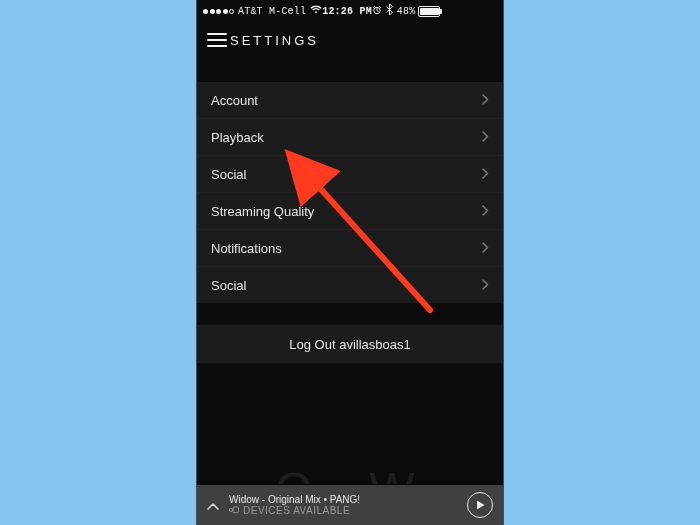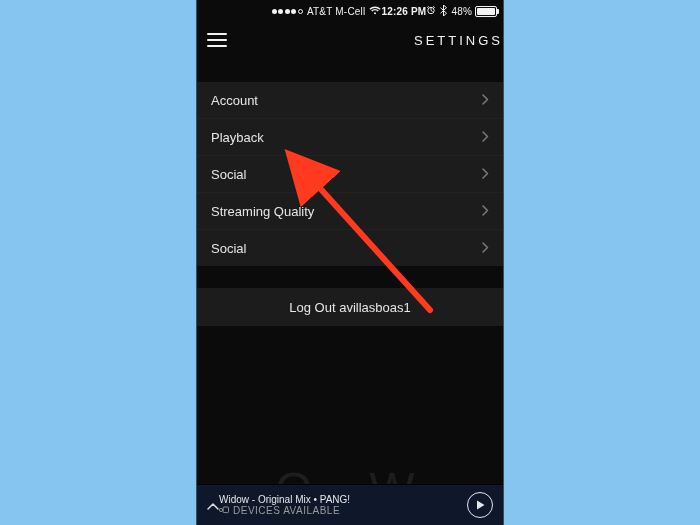--- a/index.html
+++ b/index.html
@@ -25,38 +25,39 @@
   .phone{
     position:absolute;
     left:197px; top:0;
     width:306px; height:525px;
     background:var(--phone-bg);
     box-shadow:0 0 0 1px rgba(0,0,0,.6);
   }
   
   .status{
     height:18px;
-    display:flex;align-items:center;justify-content:flex-end;
+    display:flex;align-items:center;justify-content:flex-start;
     padding:2px 6px 0 6px;
     font-size:10px;color:#f2f2f2;
     letter-spacing:.2px;
+    font-family:Liberation Mono, monospace;
   }
   .status .left,.status .right{display:flex;align-items:center;gap:4px}
   .sig{display:flex;gap:1.5px;align-items:center}
   .sig i{width:5px;height:5px;border-radius:50%;background:#f2f2f2;display:block}
   .sig i.off{background:transparent;border:1px solid #f2f2f2;box-sizing:border-box}
   .clock{font-weight:600}
   .alarm,.bt{font-size:10px}
   .battery{display:flex;align-items:center;gap:3px}
   .batt-shell{position:relative;width:20px;height:9px;border:1px solid #f2f2f2;border-radius:2px}
   .batt-shell::after{content:"";position:absolute;right:-3px;top:2px;width:2px;height:5px;background:#f2f2f2;border-radius:0 1px 1px 0}
   .batt-fill{position:absolute;left:1px;top:1px;bottom:1px;width:92%;background:#f2f2f2;border-radius:1px}
   
   .nav{
-    height:40px;display:flex;align-items:center;justify-content:flex-end;position:relative;padding-left:33px;
+    height:40px;display:flex;align-items:center;justify-content:flex-start;position:relative;padding-left:33px;
   }
   .hamburger{
     position:absolute;left:10px;top:50%;transform:translateY(-50%);
     width:20px;height:14px;display:flex;flex-direction:column;justify-content:space-between;
   }
   .hamburger span{display:block;height:2px;background:#f2f2f2;border-radius:1px}
   .title{
     font-size:13px;letter-spacing:3px;font-weight:500;color:#f2f2f2;
   }
   .spacer{height:22px}
@@ -71,22 +72,22 @@
   .row:last-child{border-bottom:none}
   .chev{color:var(--chevron)}
   .gap{height:22px;background:var(--phone-bg)}
   .logout{
     height:38px;display:flex;align-items:center;justify-content:center;
     background:var(--row);font-size:13px;color:var(--text);
   }
   
   .nowbar{
     position:absolute;left:0;right:0;bottom:0;height:40px;
-    background:#0f172a;border-top:1px solid #000;
-    display:flex;align-items:center;padding:0 10px;
+    background:#404040;border-top:1px solid #000;
+    display:flex;align-items:center;padding:0 10px;gap:10px;
   }
   .np-chev{color:#dcdcdc}
   .np-text{display:flex;flex-direction:column;line-height:1.1;flex:1;min-width:0}
   .np-title{font-size:10px;color:#e8e8e8;white-space:nowrap;overflow:hidden;text-overflow:ellipsis}
   .np-sub{font-size:10px;color:#9a9a9a;display:flex;align-items:center;gap:4px;letter-spacing:.5px}
   .play{
     width:24px;height:24px;border:1.5px solid #e8e8e8;border-radius:50%;
     display:flex;align-items:center;justify-content:center;flex:0 0 auto;
   }
   .play svg{display:block}
@@ -175,20 +176,28 @@
     <div class="row">
       <span>Social</span>
       <span class="chev">
         <svg width="7" height="11" viewBox="0 0 7 11">
             <path d="M1 1l4.5 4.5L1 10" fill="none" stroke="currentColor" stroke-width="1.5" stroke-linecap="round" stroke-linejoin="round"></path>
           </svg>
       </span>
     </div>
     <div class="row">
       <span>Streaming Quality</span>
+      <span class="chev">
+        <svg width="7" height="11" viewBox="0 0 7 11">
+            <path d="M1 1l4.5 4.5L1 10" fill="none" stroke="currentColor" stroke-width="1.5" stroke-linecap="round" stroke-linejoin="round"></path>
+          </svg>
+      </span>
+    </div>
+    <div class="row">
+      <span>Notifications</span>
       <span class="chev">
         <svg width="7" height="11" viewBox="0 0 7 11">
             <path d="M1 1l4.5 4.5L1 10" fill="none" stroke="currentColor" stroke-width="1.5" stroke-linecap="round" stroke-linejoin="round"></path>
           </svg>
       </span>
     </div>
     <div class="row">
       <span>Social</span>
       <span class="chev">
         <svg width="7" height="11" viewBox="0 0 7 11">

